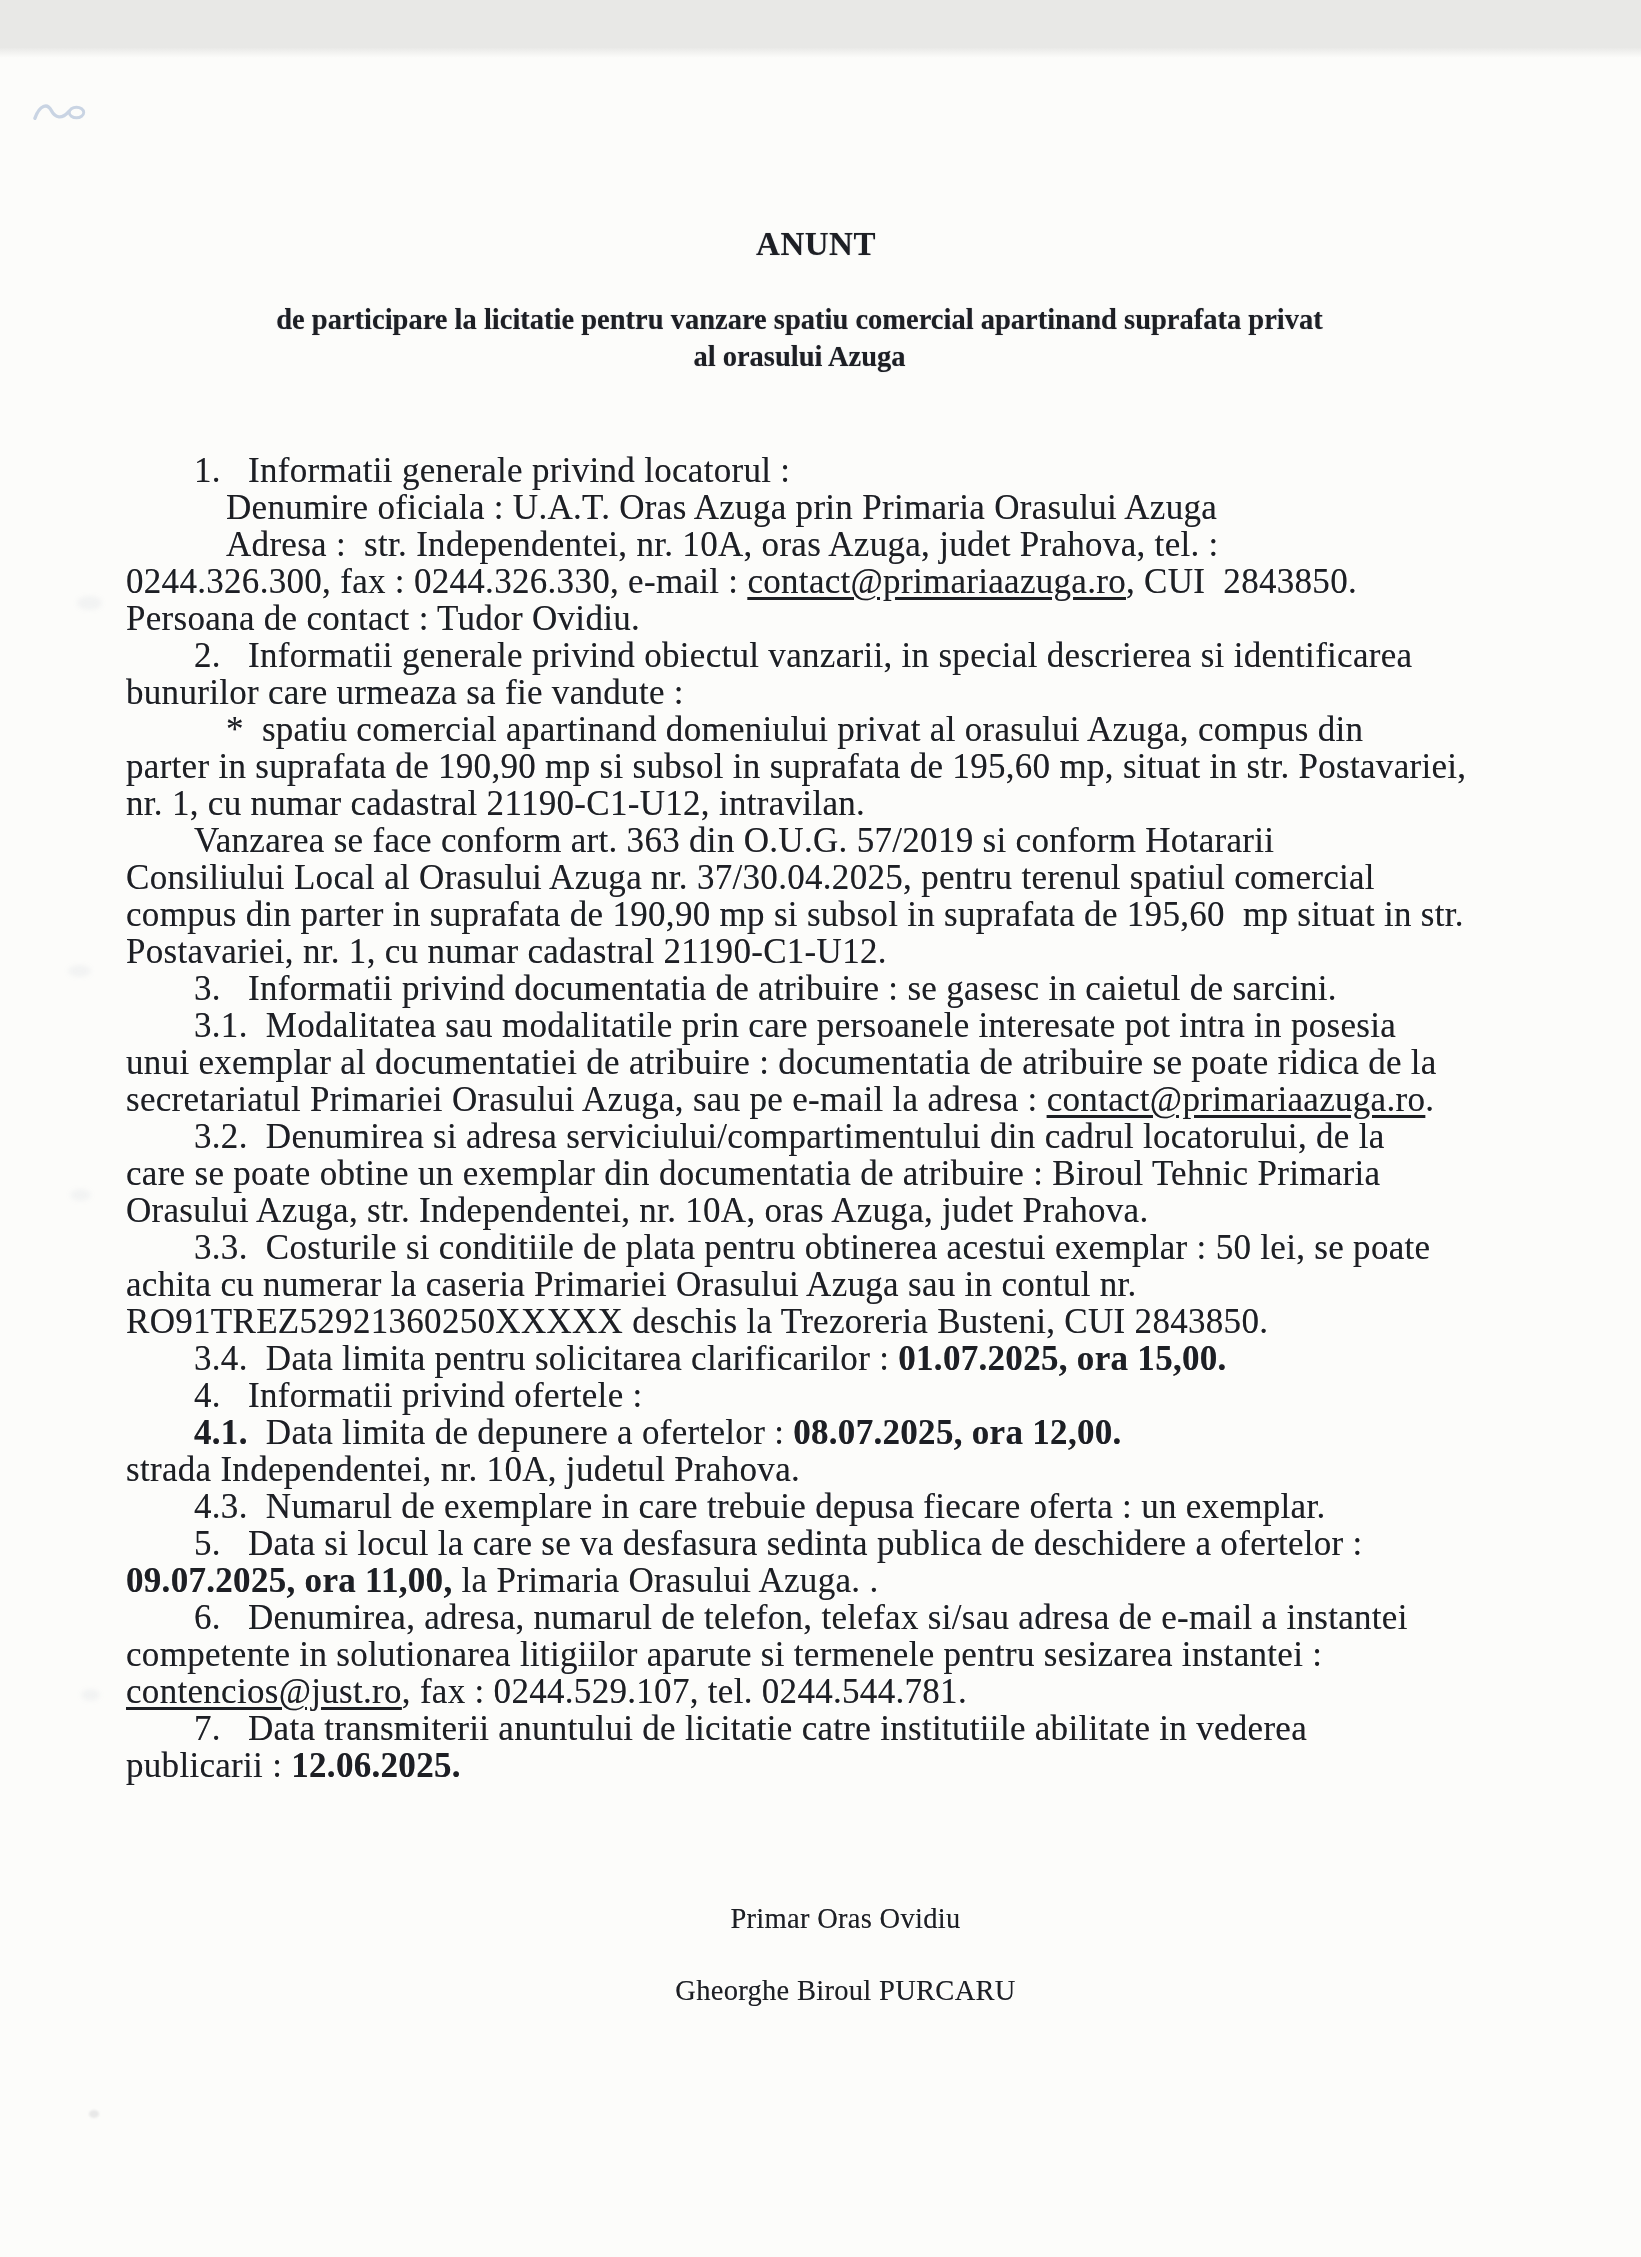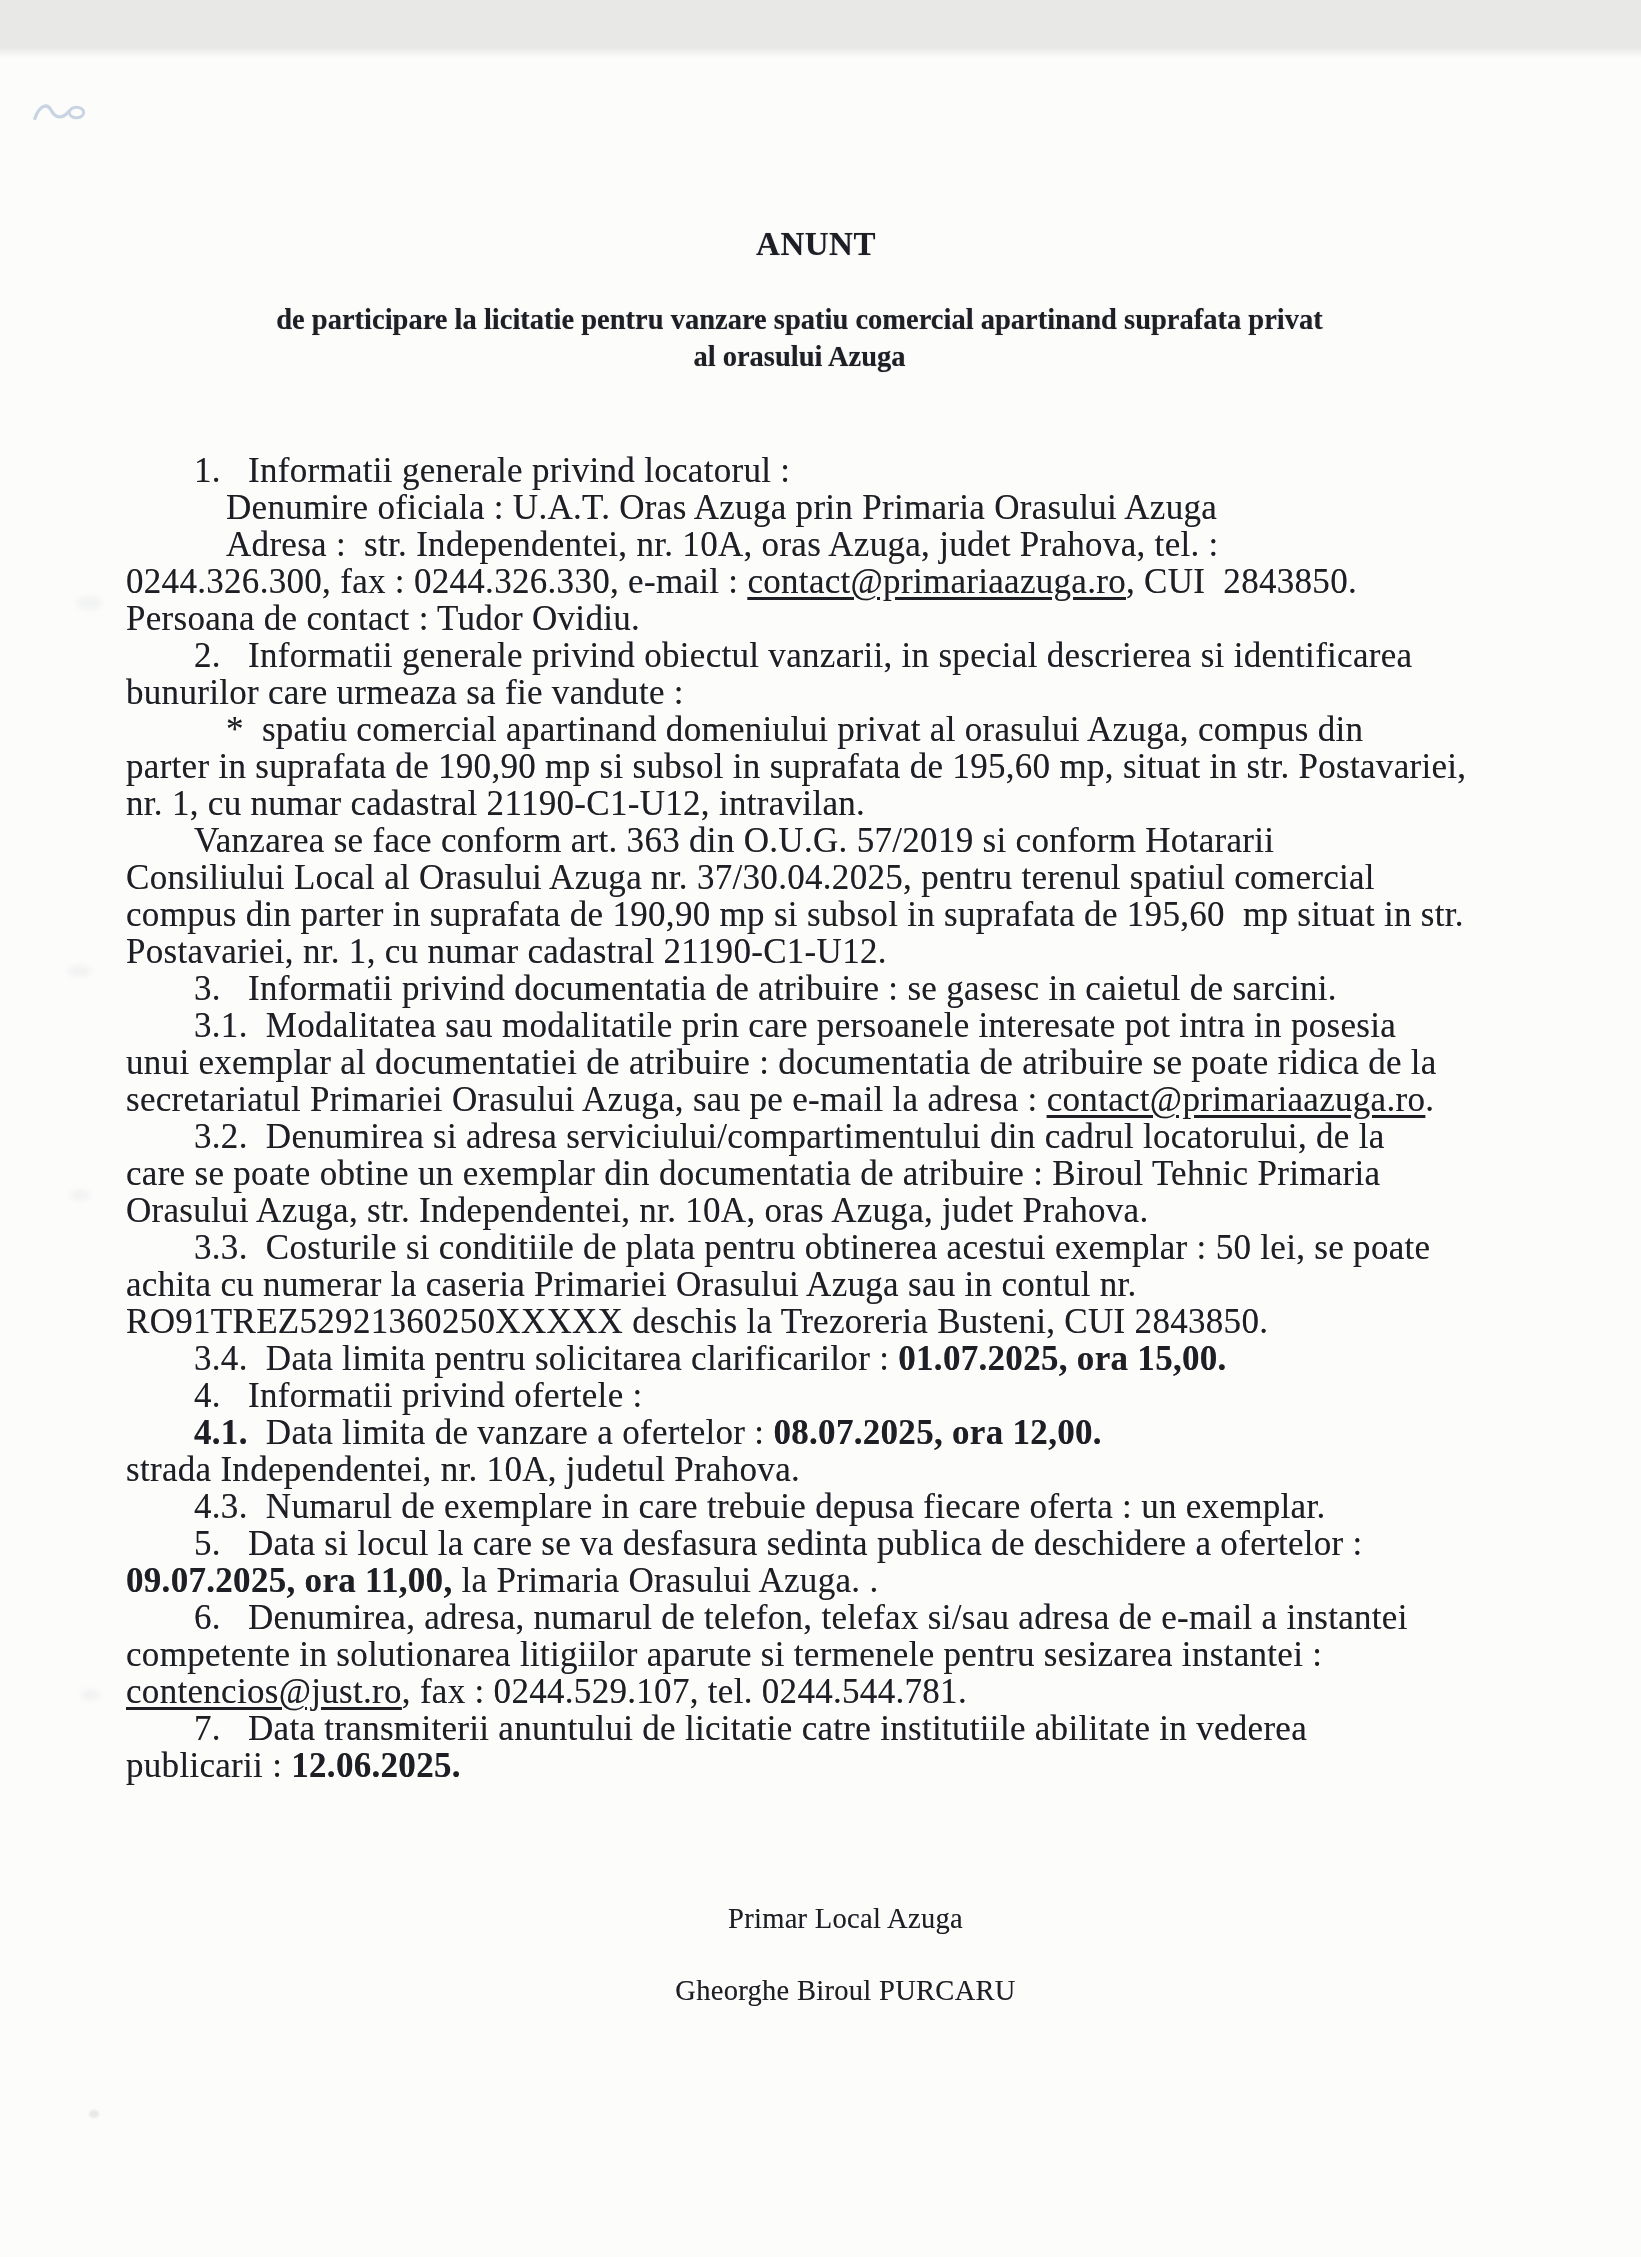--- a/index.html
+++ b/index.html
@@ -93,30 +93,30 @@
       <div class="line ind-none"><span>unui exemplar al documentatiei de atribuire : documentatia de atribuire se poate ridica de la</span></div>
       <div class="line ind-none"><span>secretariatul Primariei Orasului Azuga, sau pe e-mail la adresa : </span><span class="u">contact@primariaazuga.ro</span><span>.</span></div>
       <div class="line ind-num"><span>3.2.  Denumirea si adresa serviciului/compartimentului din cadrul locatorului, de la</span></div>
       <div class="line ind-none"><span>care se poate obtine un exemplar din documentatia de atribuire : Biroul Tehnic Primaria</span></div>
       <div class="line ind-none"><span>Orasului Azuga, str. Independentei, nr. 10A, oras Azuga, judet Prahova.</span></div>
       <div class="line ind-num"><span>3.3.  Costurile si conditiile de plata pentru obtinerea acestui exemplar : 50 lei, se poate</span></div>
       <div class="line ind-none"><span>achita cu numerar la caseria Primariei Orasului Azuga sau in contul nr.</span></div>
       <div class="line ind-none"><span>RO91TREZ52921360250XXXXX deschis la Trezoreria Busteni, CUI 2843850.</span></div>
       <div class="line ind-num"><span>3.4.  Data limita pentru solicitarea clarificarilor : </span><span class="b">01.07.2025, ora 15,00.</span></div>
       <div class="line ind-num"><span>4.   Informatii privind ofertele :</span></div>
-      <div class="line ind-num"><span class="b">4.1.</span><span>  Data limita de vanzare a ofertelor : </span><span class="b">08.07.2025, ora 12,00.</span></div>
+      <div class="line ind-num"><span class="b">4.1.</span><span>  Data limita de depunere a ofertelor : </span><span class="b">08.07.2025, ora 12,00.</span></div>
       <div class="line ind-none"><span>strada Independentei, nr. 10A, judetul Prahova.</span></div>
       <div class="line ind-num"><span>4.3.  Numarul de exemplare in care trebuie depusa fiecare oferta : un exemplar.</span></div>
       <div class="line ind-num"><span>5.   Data si locul la care se va desfasura sedinta publica de deschidere a ofertelor :</span></div>
       <div class="line ind-none"><span class="b">09.07.2025, ora 11,00,</span><span> la Primaria Orasului Azuga. .</span></div>
       <div class="line ind-num"><span>6.   Denumirea, adresa, numarul de telefon, telefax si/sau adresa de e-mail a instantei</span></div>
       <div class="line ind-none"><span>competente in solutionarea litigiilor aparute si termenele pentru sesizarea instantei :</span></div>
       <div class="line ind-none"><span class="u">contencios@just.ro</span><span>, fax : 0244.529.107, tel. 0244.544.781.</span></div>
       <div class="line ind-num"><span>7.   Data transmiterii anuntului de licitatie catre institutiile abilitate in vederea</span></div>
       <div class="line ind-none"><span>publicarii : </span><span class="b">12.06.2025.</span></div>
     </div>
 
-  <div class="sig-role">Primar Local Azuga</div>
+  <div class="sig-role">Primar Oras Ovidiu</div>
 
   <div class="sig-name">Gheorghe Biroul PURCARU</div>
 
 </div>
 
 
 </body></html>

